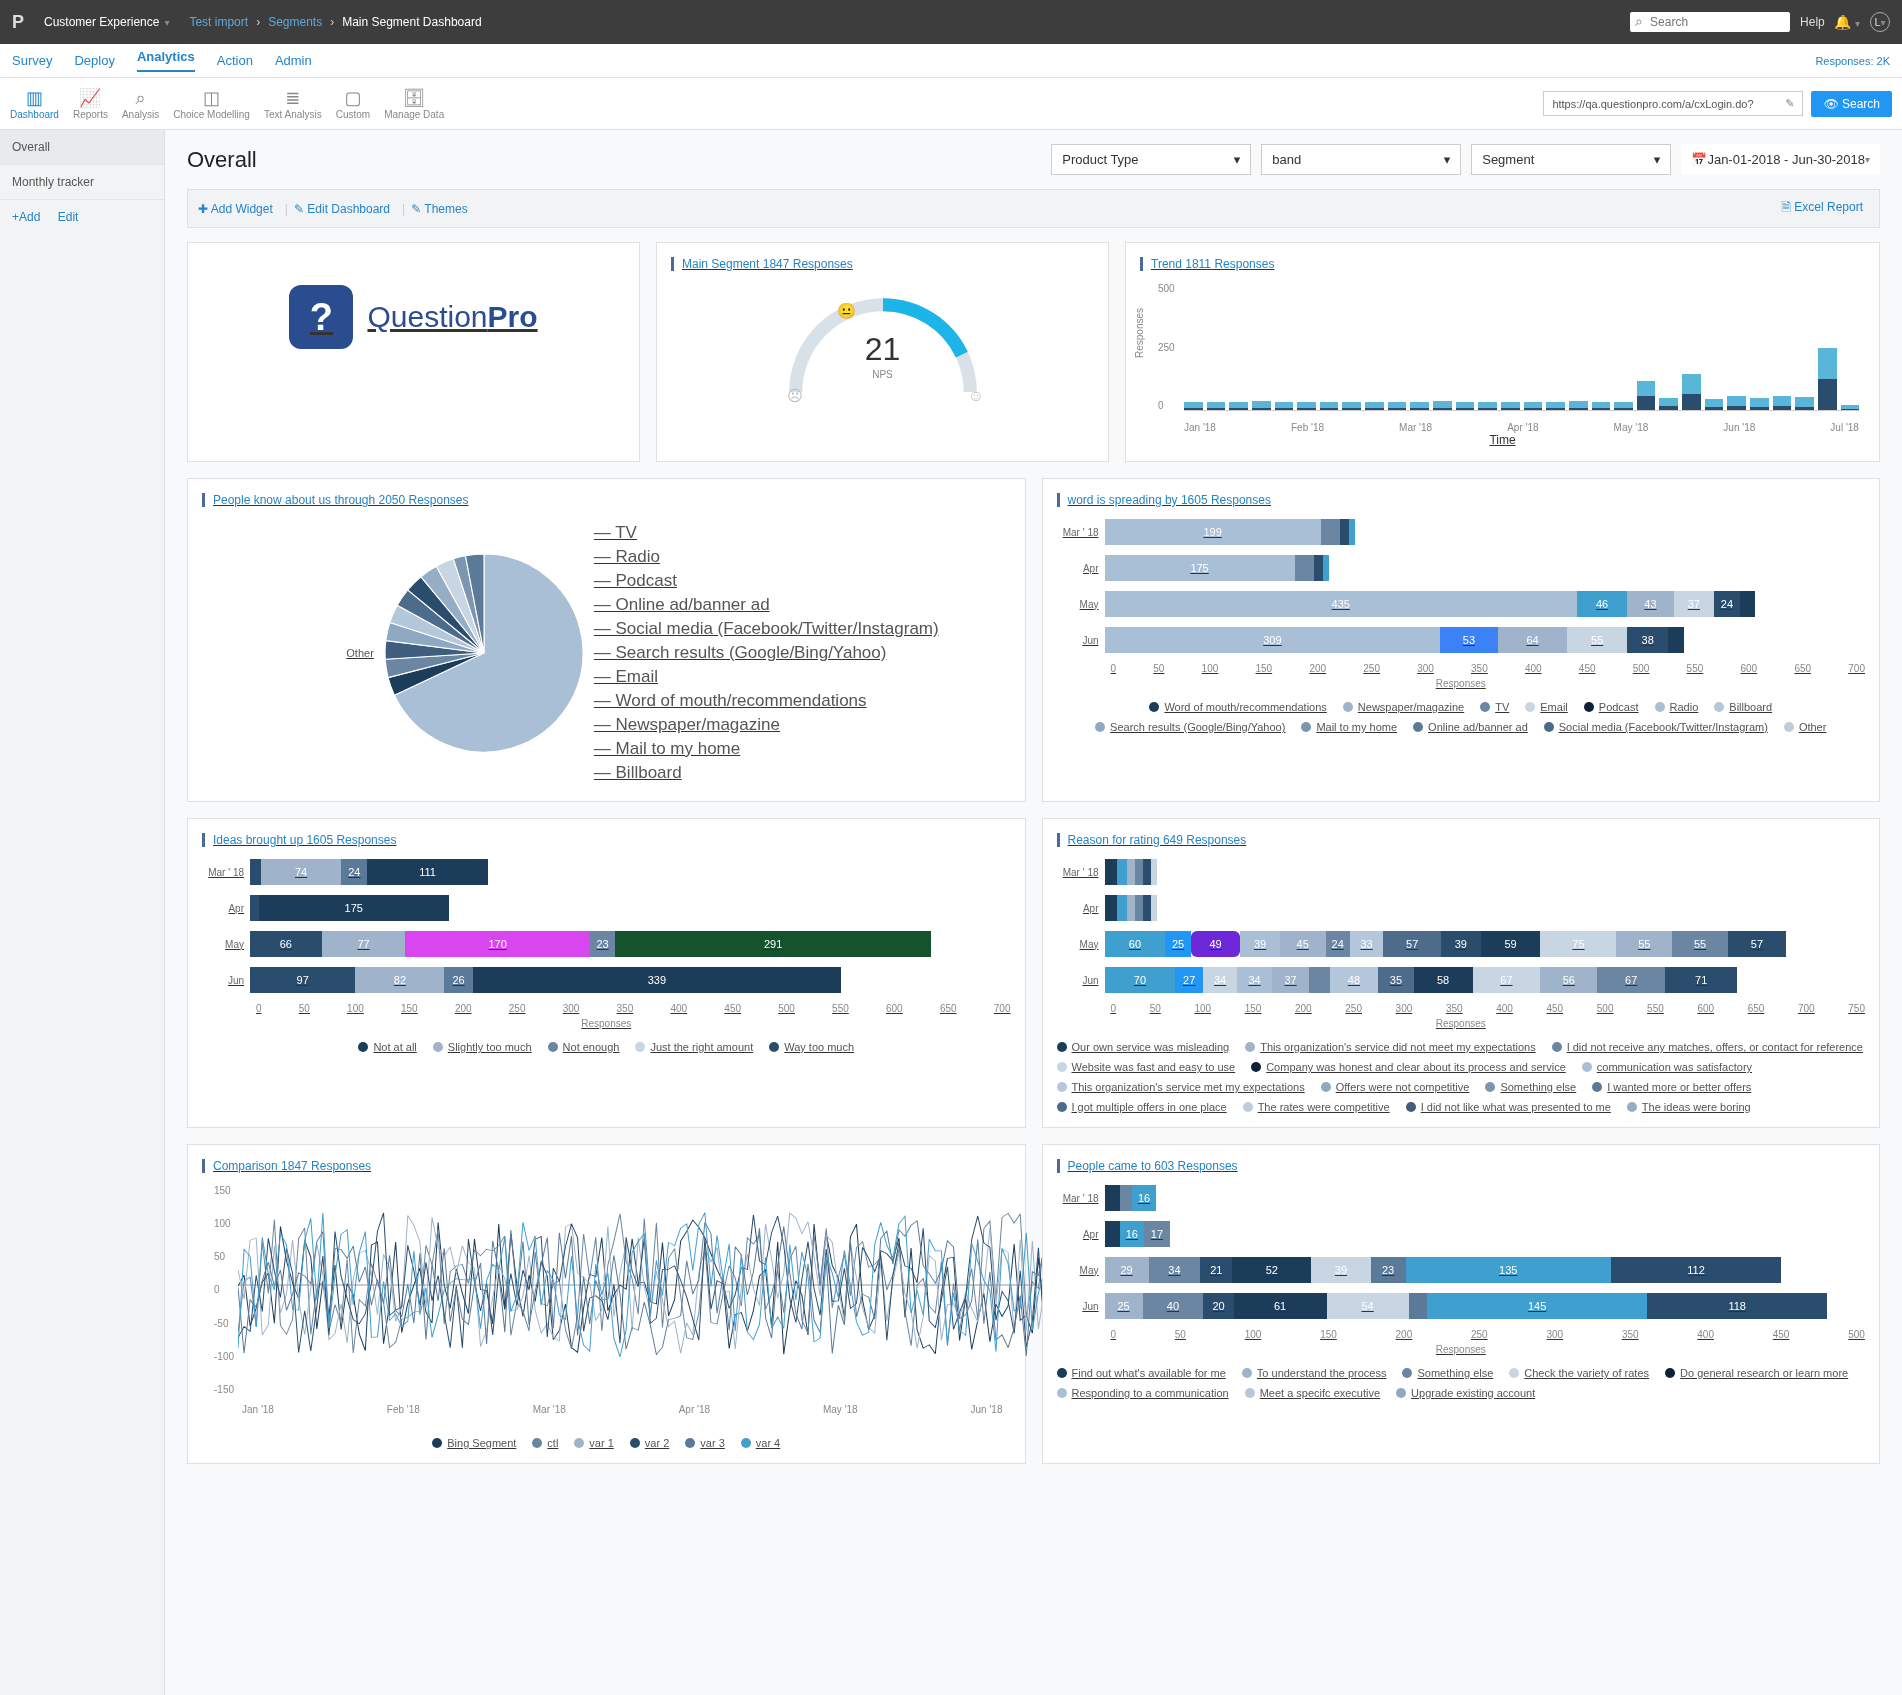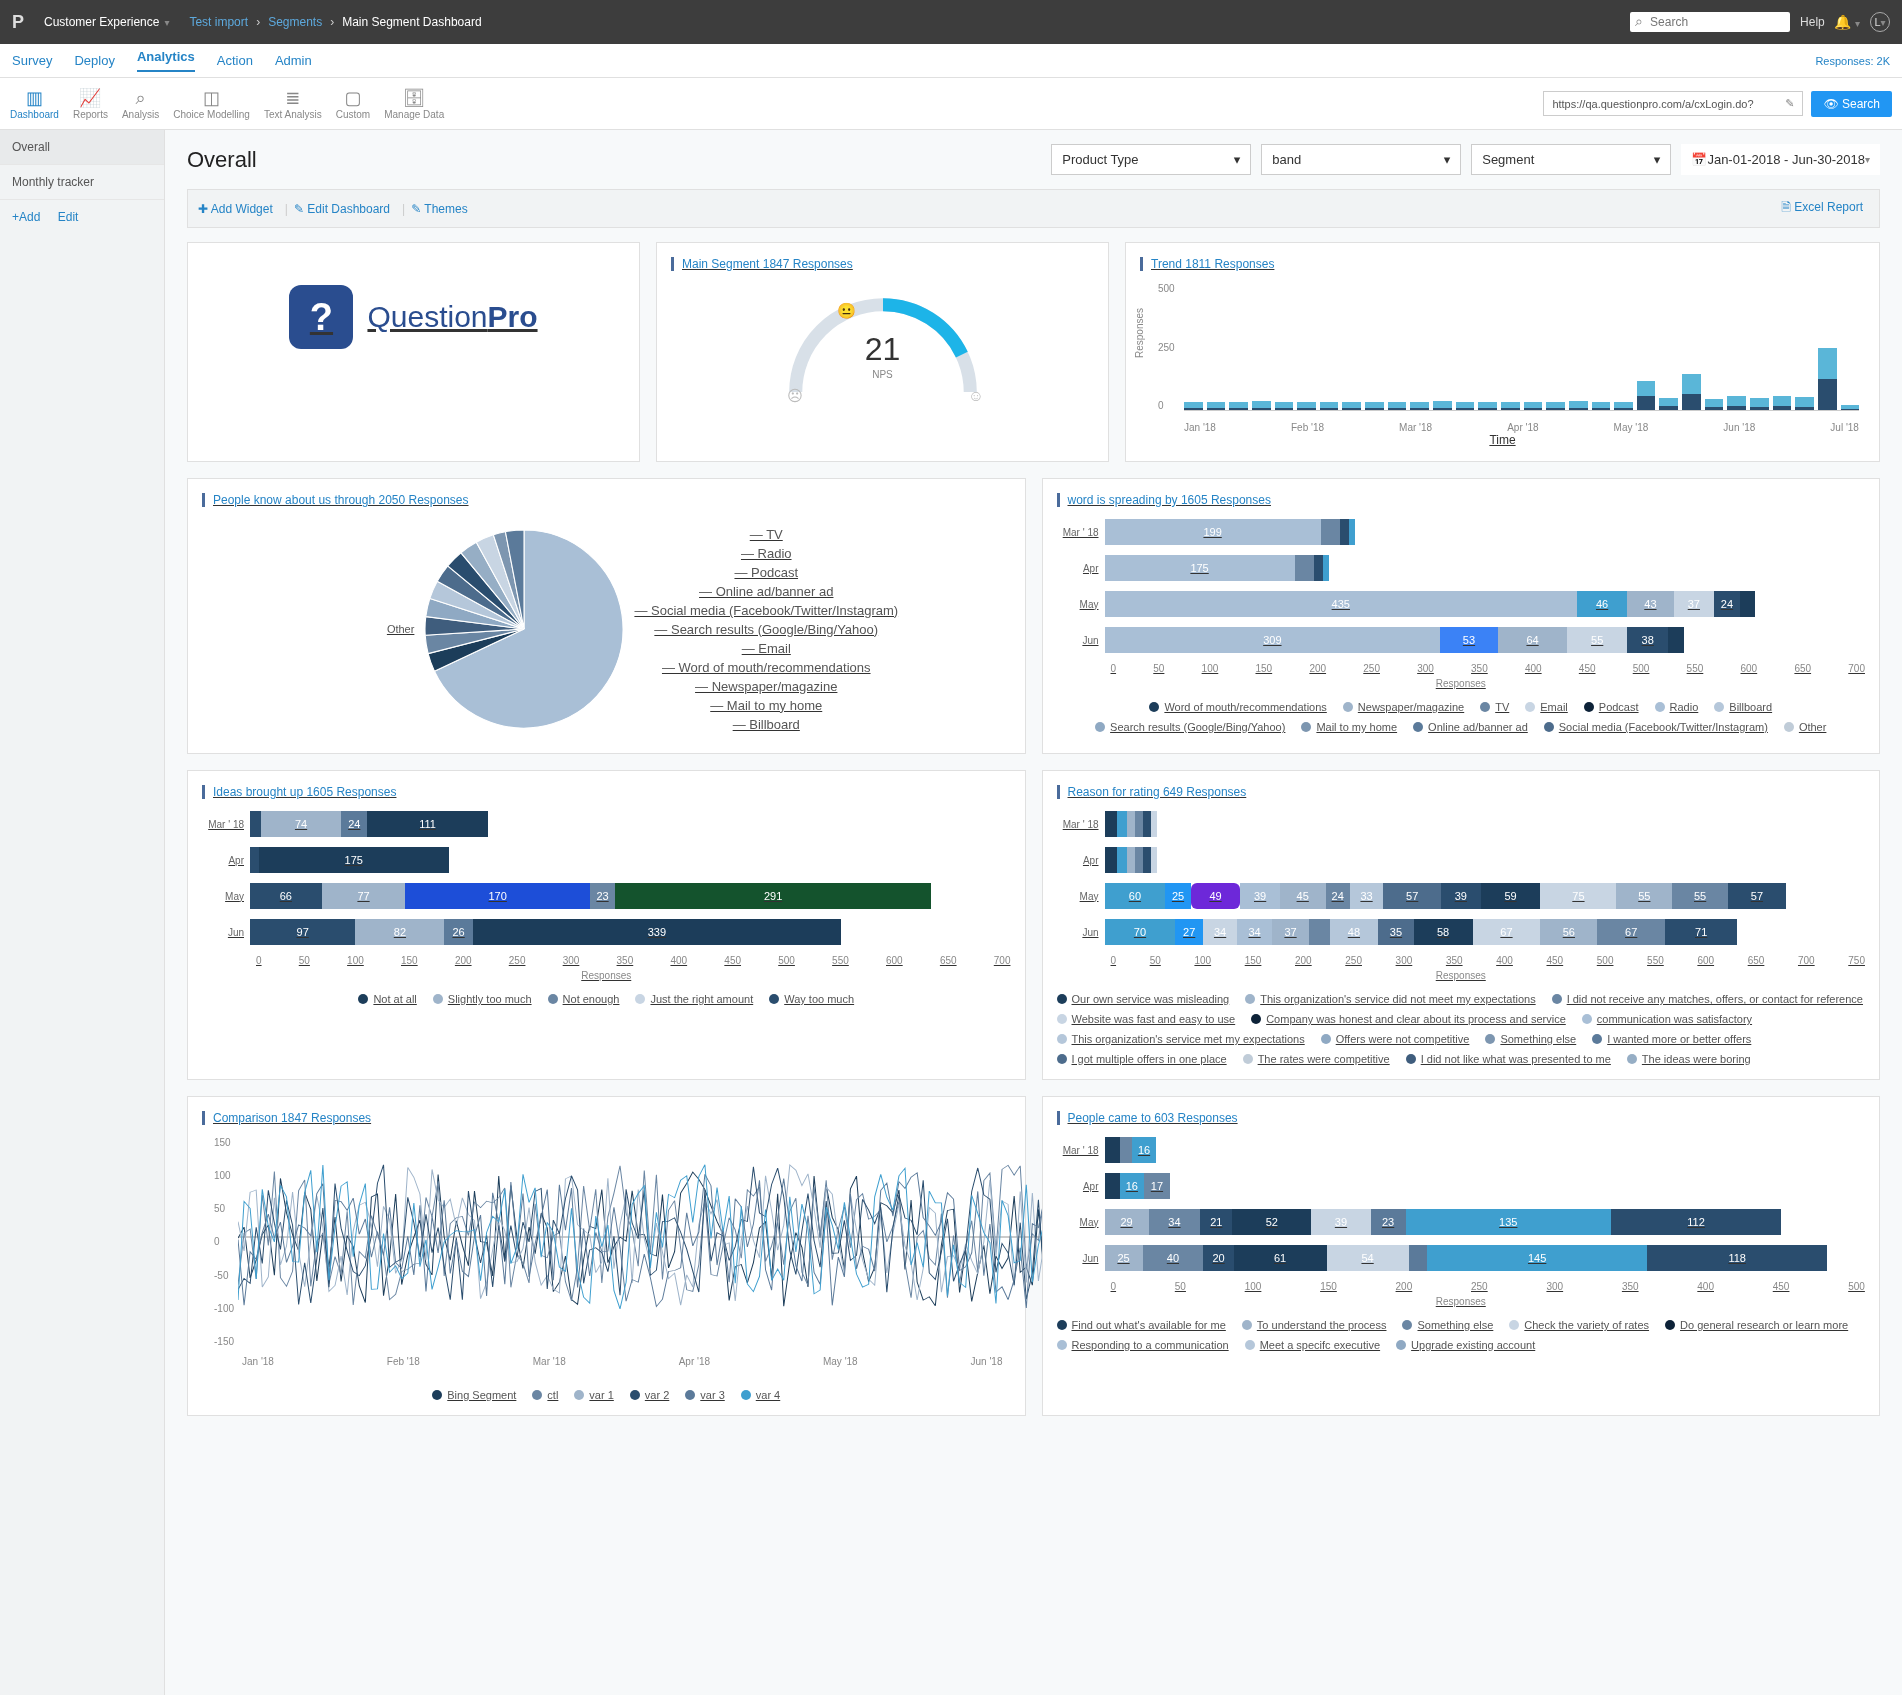--- a/index.html
+++ b/index.html
@@ -80,21 +80,21 @@
 .hbar-row .seg { height: 100%; display: flex; align-items: center; justify-content: center; color: #fff; font-size: 11px; overflow: hidden; }
 .hbar-xaxis { display: flex; margin-left: 54px; justify-content: space-between; color: #888; }
 .hbar-xlabel { text-align: center; color: #888; margin-top: 4px; }
 .legend { display: flex; flex-wrap: wrap; gap: 8px 16px; margin-top: 12px; font-size: 11px; color: #555; justify-content: center;}
 .legend .li { display: flex; align-items: center; gap: 5px; }
 .legend .sw { width: 10px; height: 10px; border-radius: 50%; }
 
 
 .pie-wrap { display: flex; align-items: center; justify-content: center; }
 .pie { width: 220px; height: 220px; position: relative; }
-.pie-labels { font-size: 13px; color: #555; text-align: center; }
+.pie-labels { font-size: 17px; color: #555; }
 .pie-labels div { margin: 4px 0; }
 
 
 .linechart { position: relative; height: 240px; }
 .linechart svg { width: 100%; height: 200px; }
 .linechart .yax { position: absolute; left: 12px; top: 0; bottom: 30px; display: flex; flex-direction: column; justify-content: space-between; font-size: 10px; color: #888;}
 .linechart .xax { position: absolute; left: 40px; right: 8px; bottom: 10px; display: flex; justify-content: space-between; font-size: 10px; color: #888;}
 
 .qp-logo { display: flex; align-items: center; justify-content: center; height: 120px; gap: 14px; }
 .qp-logo .mark { width: 64px; height: 64px; background: #2a4d8f; border-radius: 12px; display: flex; align-items: center; justify-content: center; color: #fff; font-size: 38px; font-weight: bold; }
@@ -514,21 +514,21 @@
               <div class="track">
                 <div class="seg" style="width: 1.14286%; background: rgb(42, 77, 110);"></div>
                 <div class="seg" style="width: 25%; background: rgb(28, 61, 90);">175</div>
               </div>
             </div>
             <div class="hbar-row">
               <div class="cat">May</div>
               <div class="track">
                 <div class="seg" style="width: 9.42857%; background: rgb(42, 77, 110);">66</div>
                 <div class="seg" style="width: 11%; background: rgb(159, 180, 202);">77</div>
-                <div class="seg" style="width: 24.2857%; background: #1d4ed8;">170</div>
+                <div class="seg" style="width: 24.2857%; background: #d946ef;">170</div>
                 <div class="seg" style="width: 3.28571%; background: rgb(106, 134, 163);">23</div>
                 <div class="seg" style="width: 41.5714%; background: #14532d;">291</div>
               </div>
             </div>
             <div class="hbar-row">
               <div class="cat">Jun</div>
               <div class="track">
                 <div class="seg" style="width: 13.8571%; background: rgb(42, 77, 110);">97</div>
                 <div class="seg" style="width: 11.7143%; background: rgb(159, 180, 202);">82</div>
                 <div class="seg" style="width: 3.71429%; background: rgb(91, 122, 154);">26</div>

